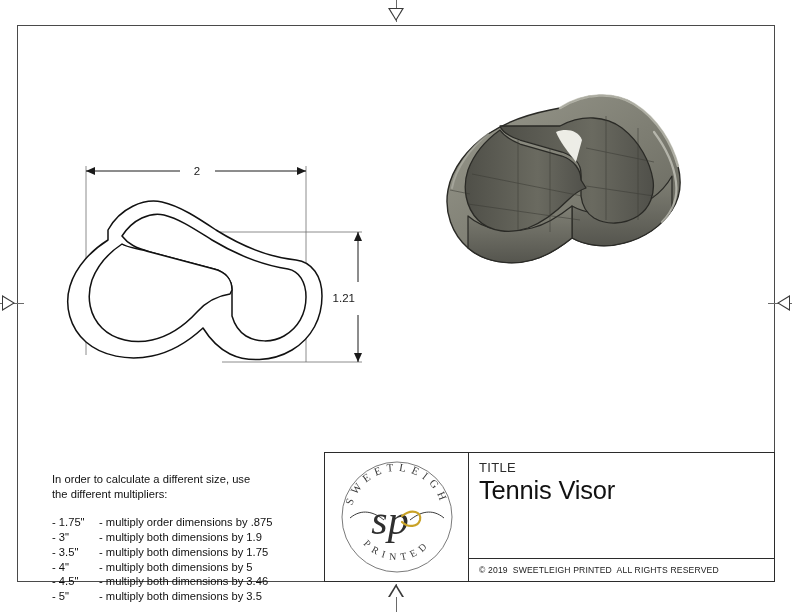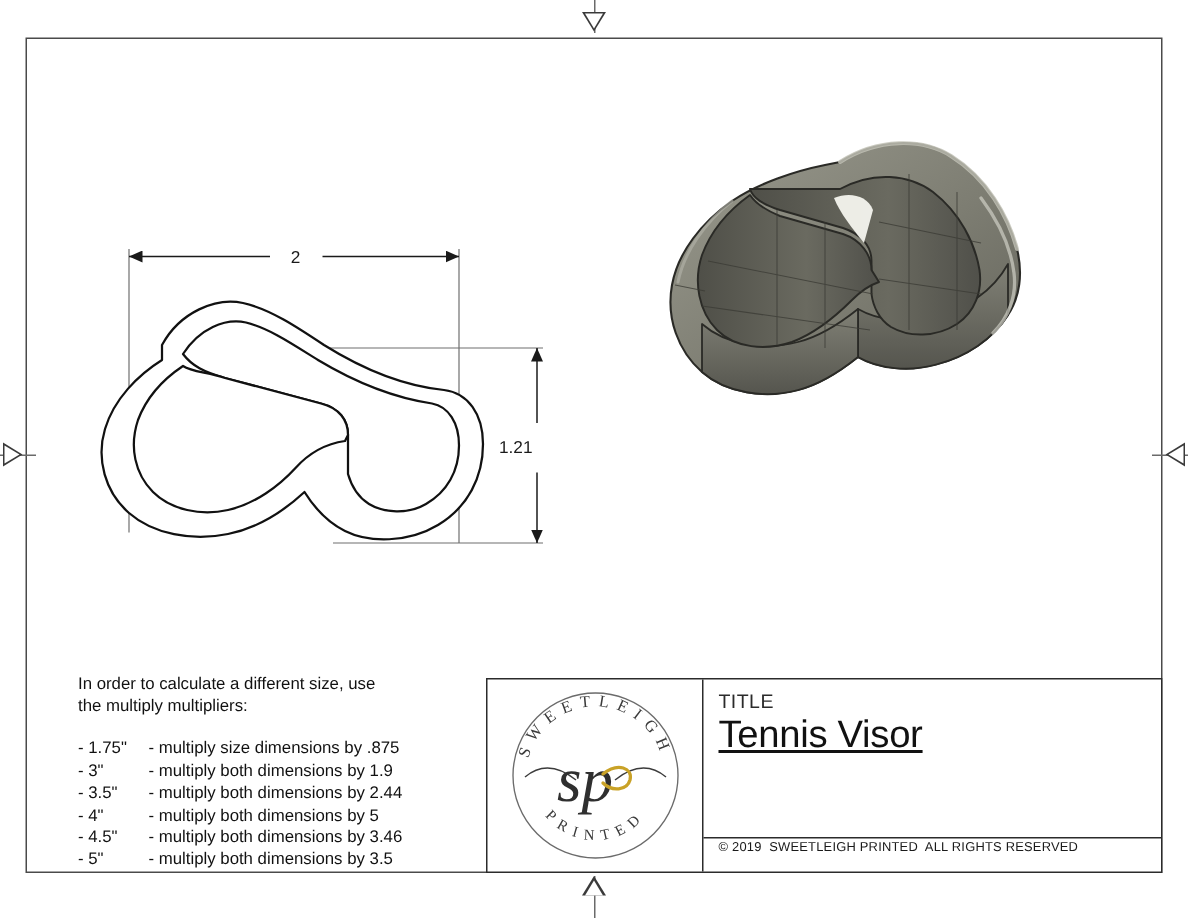--- a/index.html
+++ b/index.html
@@ -118,21 +118,21 @@
     top: 70px;
     width: 310px;
     height: 250px;
   }
   #iso-view svg { display: block; }
 
   
   #notes {
     position: absolute;
     left: 52px;
-    top: 449px;
+    top: 472px;
     width: 265px;
   }
   #notes .intro {
     font-size: 11.2px;
     line-height: 14.6px;
     color: #111;
     margin: 0 0 14px 0;
   }
   #notes ul {
     list-style: none;
@@ -189,27 +189,26 @@
     font-size: 13px;
     letter-spacing: 0.3px;
     color: #2b2b2b;
     margin-bottom: 1px;
   }
   #title-cell .tb-title {
     font-size: 25.5px;
     color: #111;
     line-height: 29px;
     letter-spacing: -0.2px;
-    text-decoration: underline;
   }
   #copyright-cell {
     height: 22px;
     flex: 0 0 22px;
     display: flex;
-    align-items: flex-start;
+    align-items: center;
     padding-left: 10px;
     box-sizing: border-box;
   }
   #copyright-cell .cr {
     font-size: 8.6px;
     letter-spacing: 0.15px;
     color: #1a1a1a;
     white-space: pre;
   }
 </style>
@@ -404,26 +403,26 @@
         <line x1="40" y1="120" x2="60" y2="124"></line>
       </g>
 
       <path d="M 146 62 C 156 58, 168 60, 172 70 L 166 92 C 158 82, 150 72, 146 62 Z" fill="#f4f4ee" opacity="0.95"></path>
     </svg>
   </div>
 
   <div id="notes">
     <p class="intro">
       <span>In order to calculate a different size, use</span><br>
-      <span>the multiply multipliers:</span>
+      <span>the different multipliers:</span>
     </p>
     <ul>
-      <li><span class="sz">- 1.75"</span><span>- multiply size dimensions by .875</span></li>
+      <li><span class="sz">- 1.75"</span><span>- multiply order dimensions by .875</span></li>
       <li><span class="sz">- 3"</span><span>- multiply both dimensions by 1.9</span></li>
-      <li><span class="sz">- 3.5"</span><span>- multiply both dimensions by 2.44</span></li>
+      <li><span class="sz">- 3.5"</span><span>- multiply both dimensions by 1.75</span></li>
       <li><span class="sz">- 4"</span><span>- multiply both dimensions by 5</span></li>
       <li><span class="sz">- 4.5"</span><span>- multiply both dimensions by 3.46</span></li>
       <li><span class="sz">- 5"</span><span>- multiply both dimensions by 3.5</span></li>
     </ul>
   </div>
 
   <div id="title-block">
 
     <div id="logo-cell">
       <svg width="126" height="126" viewBox="0 0 126 126" xmlns="http://www.w3.org/2000/svg">

